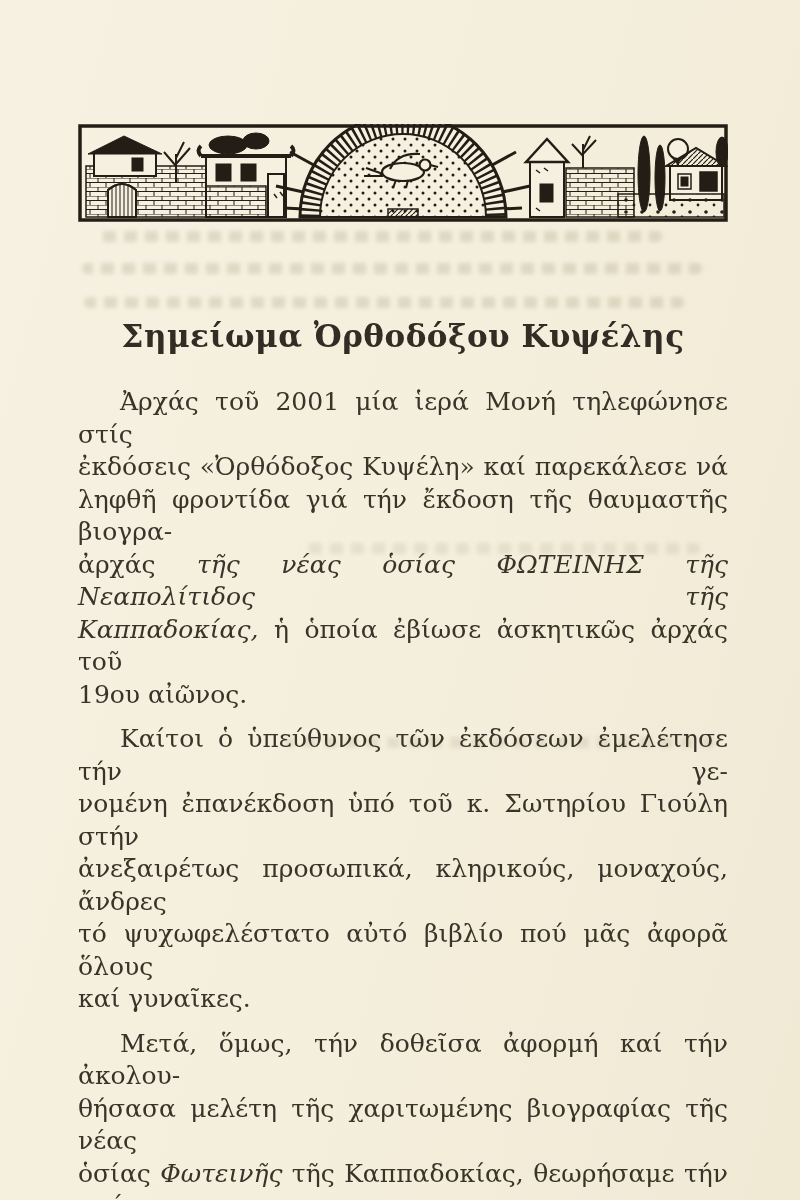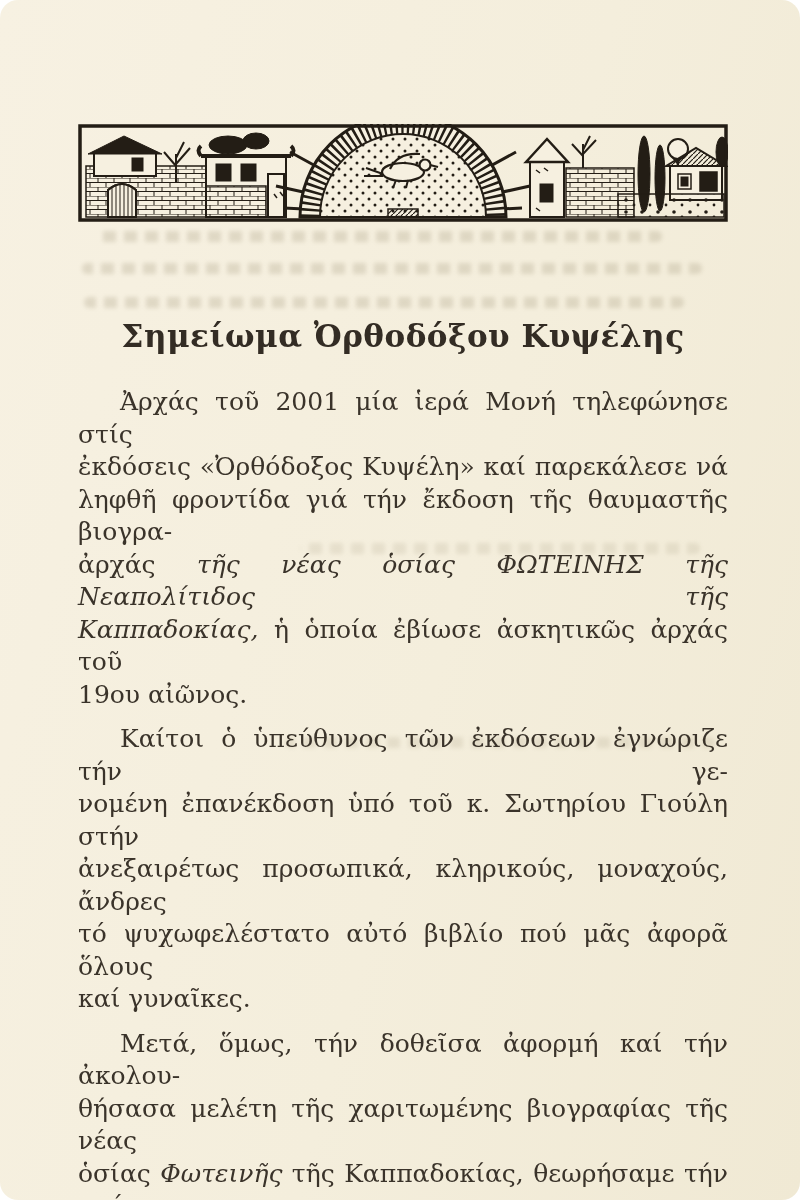--- a/index.html
+++ b/index.html
@@ -1,19 +1,19 @@
 <!DOCTYPE html>
 <html><head>
 <meta charset="utf-8">
 <style>
   html,body{margin:0;padding:0;}
   body{width:800px;height:1200px;overflow:hidden;
        font-family:"DejaVu Serif","Liberation Serif",serif;}
   .scan{position:relative;width:800px;height:1200px;
-        background:linear-gradient(105deg,#f7f1e2 0%,#f4eedc 55%,#f0e9d4 100%);border-radius:18px;}
+        background:linear-gradient(105deg,#f7f1e2 0%,#f4eedc 55%,#f0e9d4 100%);}
   
   .woodcut{position:absolute;left:78px;top:124px;width:650px;height:98px;}
   .woodcut svg{display:block;width:650px;height:98px;}
   
   .ghost{position:absolute;height:11px;border-radius:5px;
          background:repeating-linear-gradient(90deg,rgba(150,138,108,.55) 0 13px,
                     rgba(150,138,108,0) 13px 21px);
          filter:blur(2px);opacity:.42;transform:scaleX(-1);}
   
   .title{position:absolute;left:78px;top:297px;width:650px;
@@ -122,21 +122,21 @@
 
   <h1 class="title">Σημείωμα Ὀρθοδόξου Κυψέλης</h1>
 
   <div class="body-text">
       <div class="line indent"><span>Ἀρχάς τοῦ 2001 μία ἱερά Μονή τηλεφώνησε στίς</span></div>
       <div class="line"><span>ἐκδόσεις «Ὀρθόδοξος Κυψέλη» καί παρεκάλεσε νά</span></div>
       <div class="line"><span>ληφθῆ φροντίδα γιά τήν ἔκδοση τῆς θαυμαστῆς βιογρα-</span></div>
       <div class="line"><span>ἀρχάς </span><span class="em">τῆς νέας ὁσίας ΦΩΤΕΙΝΗΣ τῆς Νεαπολίτιδος τῆς</span></div>
       <div class="line"><span class="em">Καππαδοκίας,</span><span> ἡ ὁποία ἐβίωσε ἀσκητικῶς ἀρχάς τοῦ</span></div>
       <div class="line endpara"><span>19ου αἰῶνος.</span></div>
-      <div class="line indent"><span>Καίτοι ὁ ὑπεύθυνος τῶν ἐκδόσεων ἐγνώριζε τήν γε-</span></div>
+      <div class="line indent"><span>Καίτοι ὁ ὑπεύθυνος τῶν ἐκδόσεων ἐμελέτησε τήν γε-</span></div>
       <div class="line"><span>νομένη ἐπανέκδοση ὑπό τοῦ κ. Σωτηρίου Γιούλη στήν</span></div>
       <div class="line"><span>ἀνεξαιρέτως προσωπικά, κληρικούς, μοναχούς, ἄνδρες</span></div>
       <div class="line"><span>τό ψυχωφελέστατο αὐτό βιβλίο πού μᾶς ἀφορᾶ ὅλους</span></div>
       <div class="line endpara"><span>καί γυναῖκες.</span></div>
       <div class="line indent"><span>Μετά, ὅμως, τήν δοθεῖσα ἀφορμή καί τήν ἀκολου-</span></div>
       <div class="line"><span>θήσασα μελέτη τῆς χαριτωμένης βιογραφίας τῆς νέας</span></div>
       <div class="line"><span>ὁσίας </span><span class="em">Φωτεινῆς</span><span> τῆς Καππαδοκίας, θεωρήσαμε τήν πρό-</span></div>
     </div>
 
 </div>

